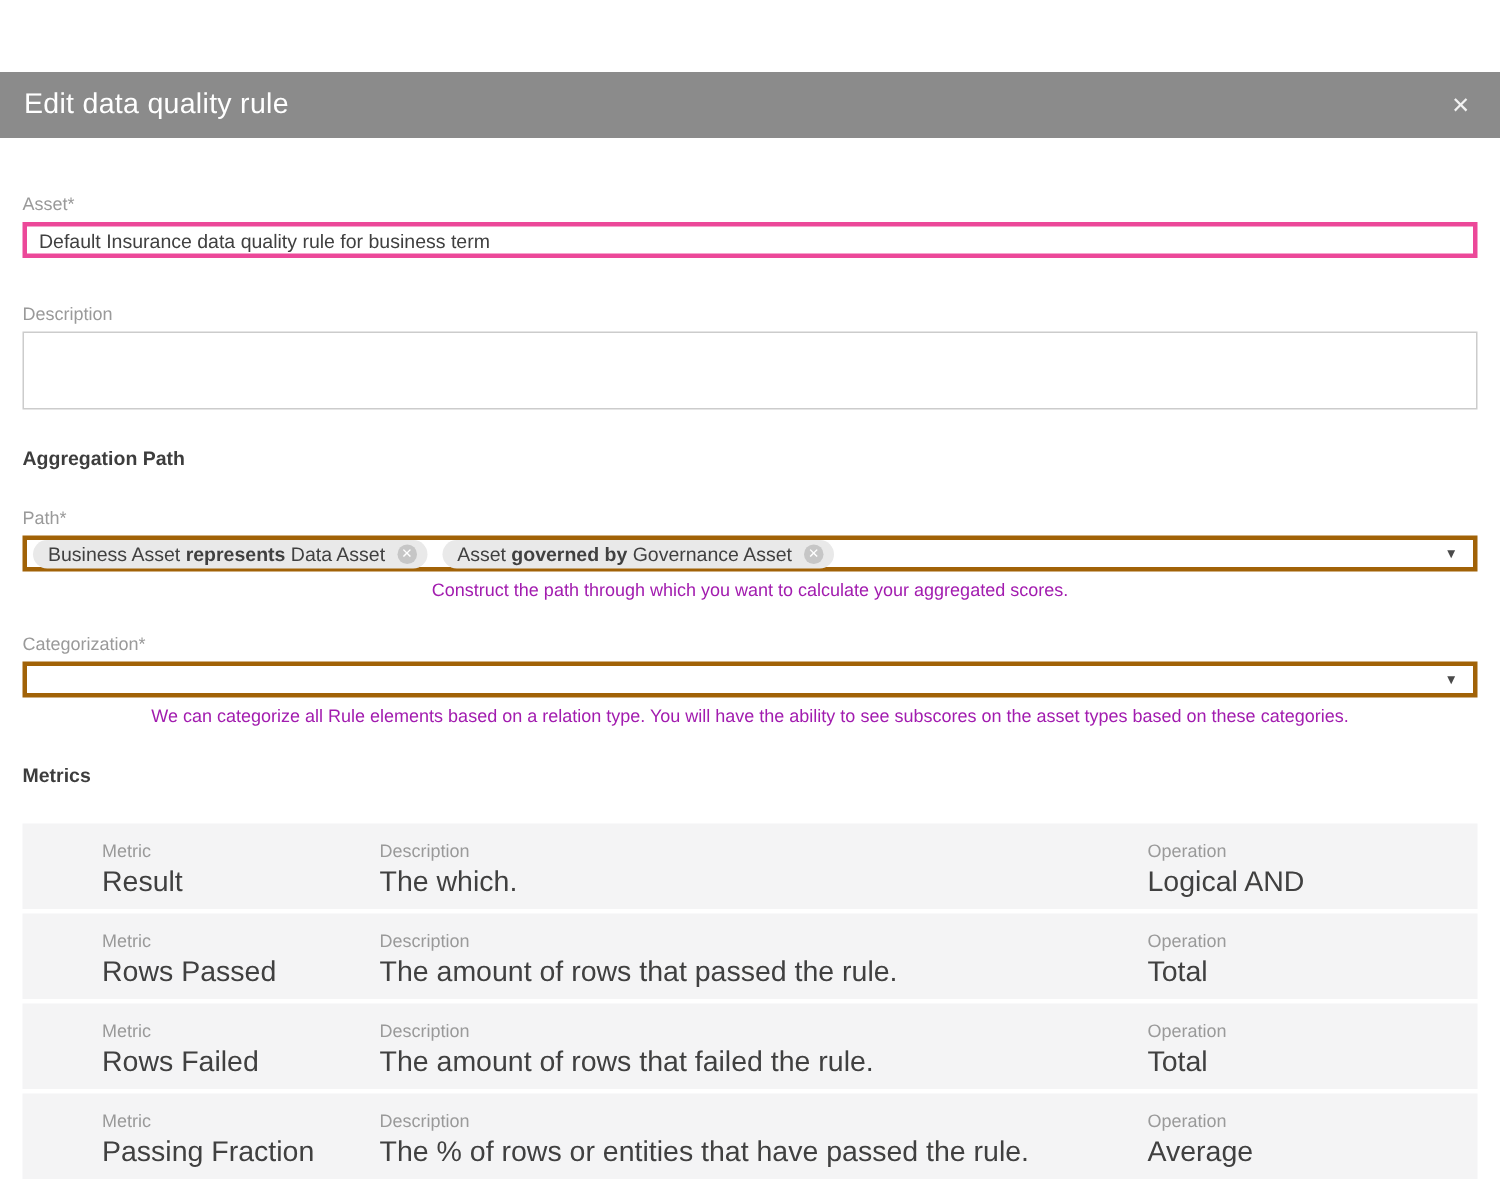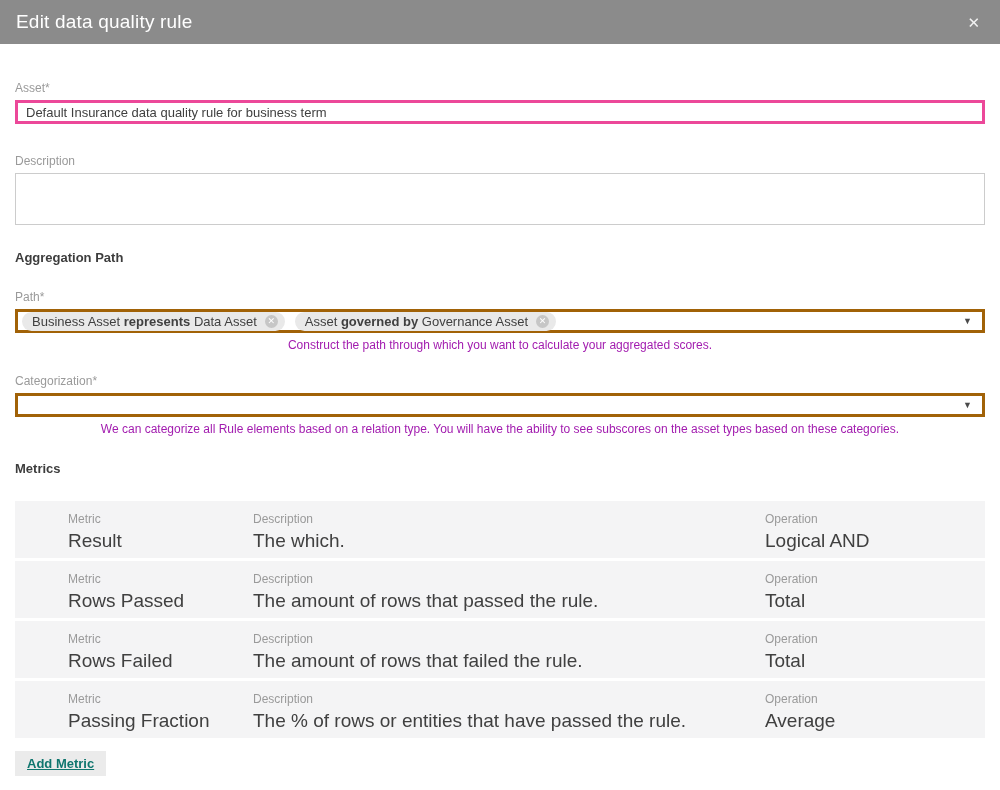--- a/index.html
+++ b/index.html
@@ -5,21 +5,21 @@
   * { margin: 0; padding: 0; box-sizing: border-box; }
   html, body { width: 1000px; }
   body {
     font-family: "Liberation Sans", sans-serif;
     background: #ffffff;
     color: #404040;
     width: 1000px;
     height: 790px;
     overflow: hidden;
   }
-  .dialog { width: 1000px; height: 687px; background: #fff; display: flex; flex-direction: column; }
+  .dialog { width: 1000px; height: 687px; background: #fff; display: flex; flex-direction: column; margin-top: 48px; }
 
   
   .dialog-header {
     height: 44px;
     background: #8b8b8b;
     color: #ffffff;
     display: flex;
     align-items: center;
     padding: 0 16px;
     flex: 0 0 auto;

